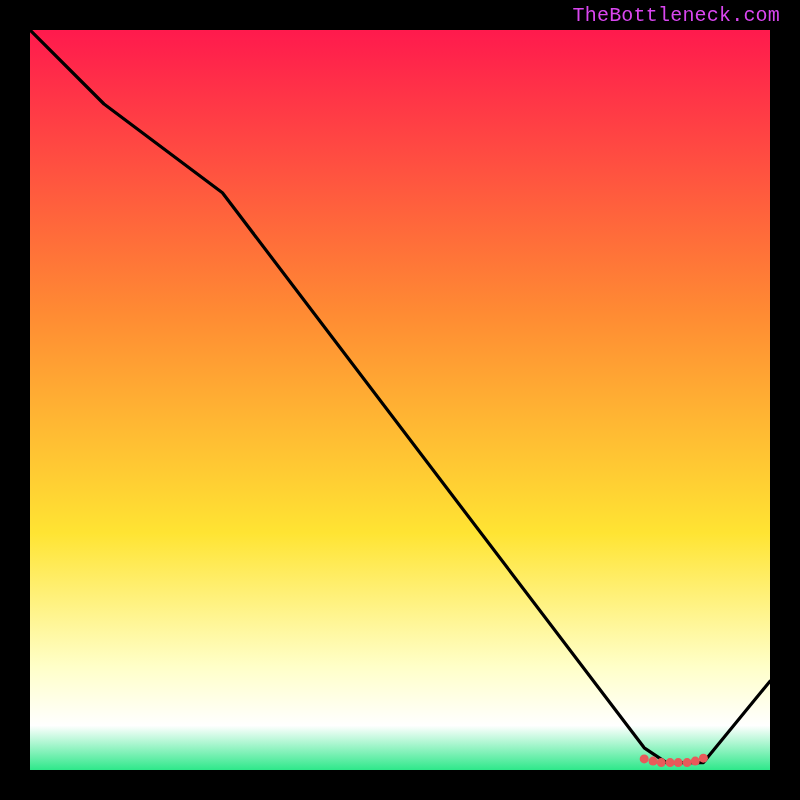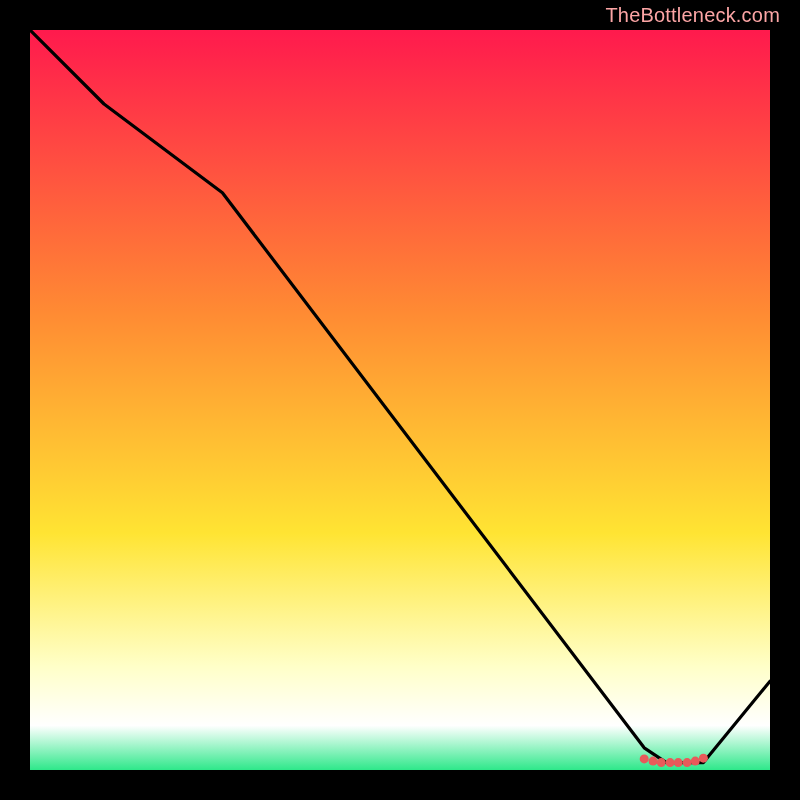--- a/index.html
+++ b/index.html
@@ -13,23 +13,23 @@
   .outer {
     position: relative;
     width: 800px;
     height: 800px;
     background: #000;
   }
   .credit {
     position: absolute;
     top: 4px;
     right: 20px;
-    font-family: Liberation Sans, sans-serif;
+    font-family: Liberation Mono, monospace;
     font-size: 20px;
-    color: #fca5a5;
+    color: #d946ef;
     letter-spacing: 0.2px;
   }
   .plot {
     position: absolute;
     left: 30px;
     top: 30px;
     width: 740px;
     height: 740px;
   }
 </style>

